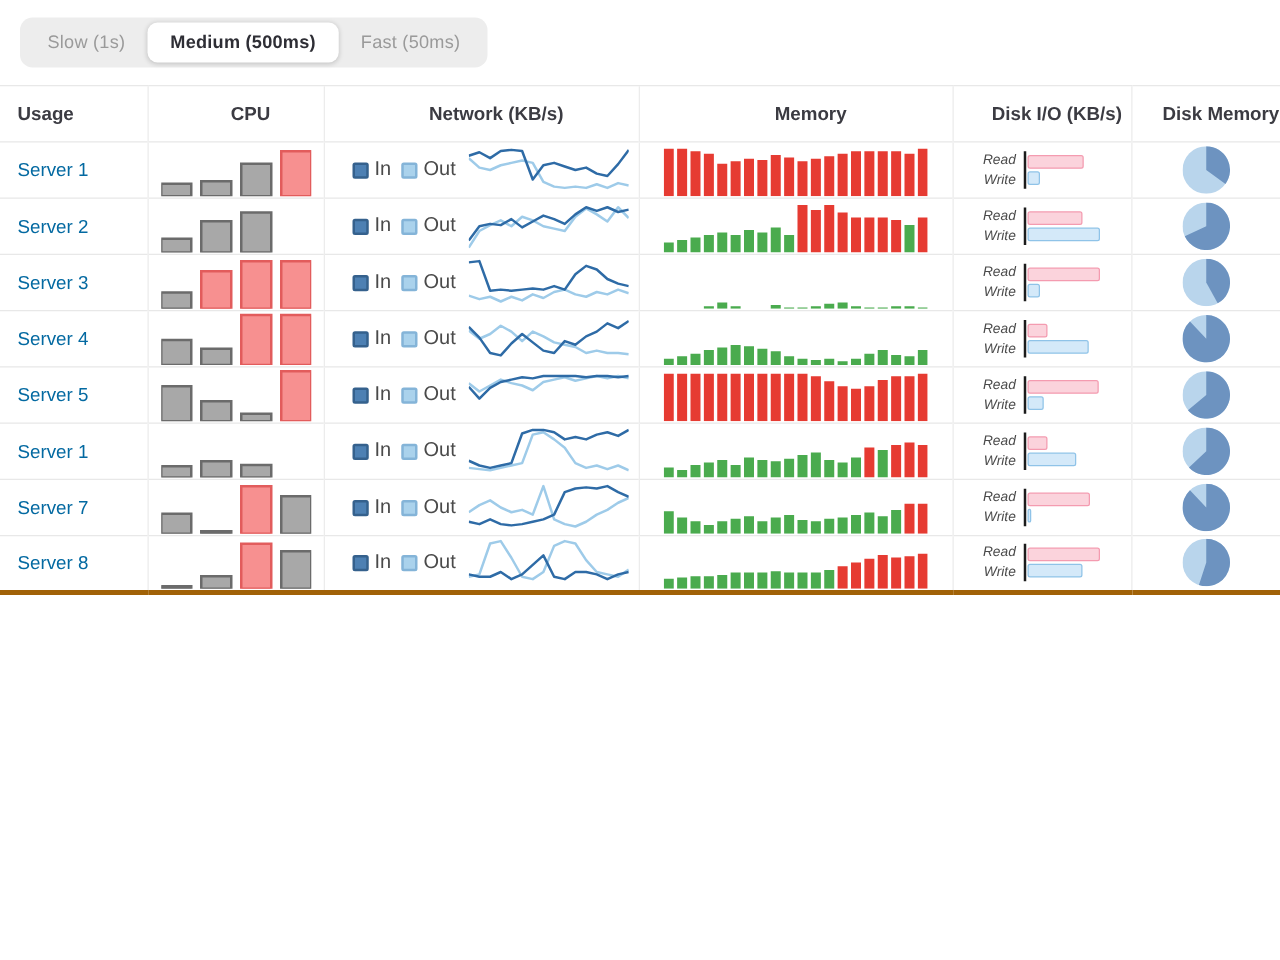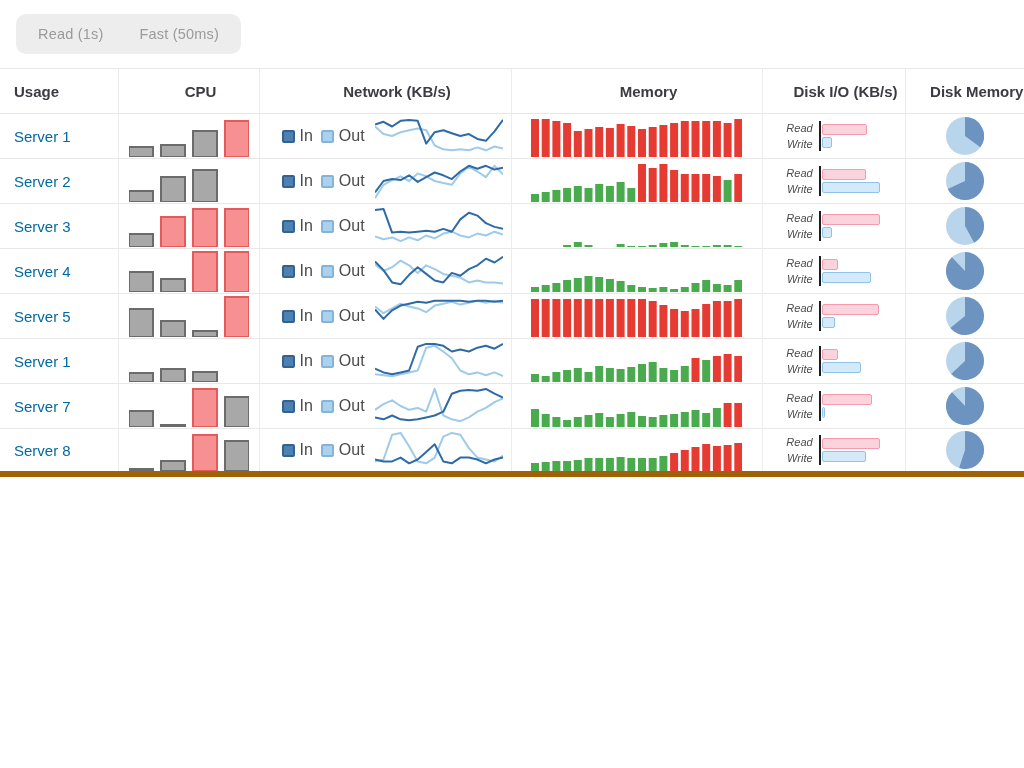--- a/index.html
+++ b/index.html
@@ -10,21 +10,21 @@
   .toggle-wrap { margin:14px 0 14px 16px; }
   .toggle-group { display:inline-flex; background:#ededed; border-radius:10px; padding:4px; }
   .toggle-btn { border:none; background:transparent; color:#9a9a9a; font-size:14.5px; font-weight:500;
     padding:8px 18px; border-radius:8px; cursor:pointer; font-family:inherit; letter-spacing:.2px; }
   .toggle-btn.active { background:#ffffff; color:#2e2e35; font-weight:700; box-shadow:0 1px 4px rgba(0,0,0,.18); }
 
   
   table.dash { border-collapse:collapse; width:1024px; table-layout:fixed; }
   .dash th, .dash td { border-top:1px solid #e8e8e8; padding:0; height:45px; vertical-align:middle; background:#fff; }
   .dash td + td, .dash th + th { border-left:1px solid #ececec; }
-  .dash tr:last-child td { border-bottom:6px solid #a16207; }
+  .dash tr:last-child td { border-bottom:4px solid #a16207; }
   .dash th { font-size:15px; font-weight:700; color:#3b3b42; text-align:center;padding-left:24px; }
   .dash th.h-server { text-align:left; padding-left:14px; }
   col.w-server { width:118px; } col.w-cpu { width:141px; } col.w-net { width:252px; }
   col.w-mem { width:251px; } col.w-dio { width:143px; } col.w-pie { width:119px; }
 
   .c-server { font-size:15px; color:#0369a1; padding-left:14px !important; }
   .c-cpu, .c-mem, .c-pie { text-align:center; }
   .cpu-chart svg, .mem-chart svg { display:block; margin:0 auto; }
 
   .net-wrap { display:flex; align-items:center; justify-content:flex-start; gap:7px; padding:0 6px 0 22px; }
@@ -43,21 +43,22 @@
   .dio-bar.read  { background:#fbd3dc; border:1.5px solid #f49bb0; }
   .dio-bar.write { background:#d4e9f9; border:1.5px solid #8fc3e8; }
 
   .pie svg { display:block; margin:0 auto; }
 </style>
 </head>
 <body>
 
 <div class="toggle-wrap">
   <div class="toggle-group">
-    <button class="toggle-btn">Read (1s)</button>
+    <button class="toggle-btn">Slow (1s)</button>
+    <button class="toggle-btn active">Medium (500ms)</button>
     <button class="toggle-btn">Fast (50ms)</button>
   </div>
 </div>
 
 <table class="dash">
   <colgroup>
     <col class="w-server">
       <col class="w-cpu">
       <col class="w-net">
       <col class="w-mem">

